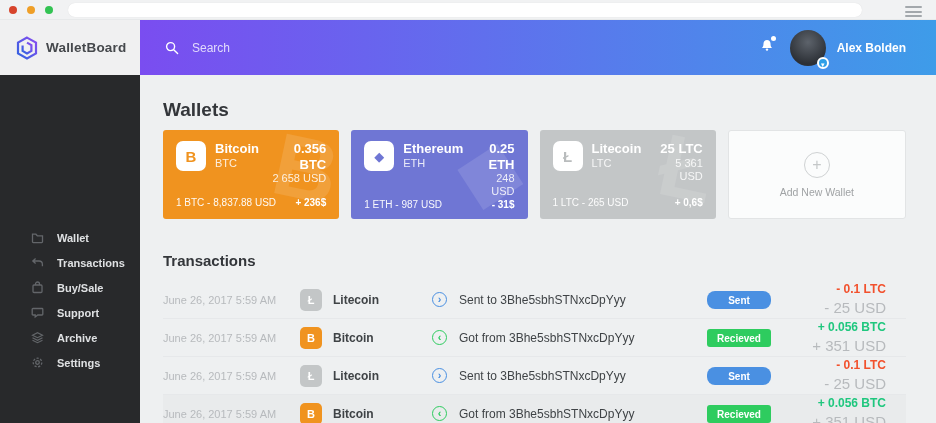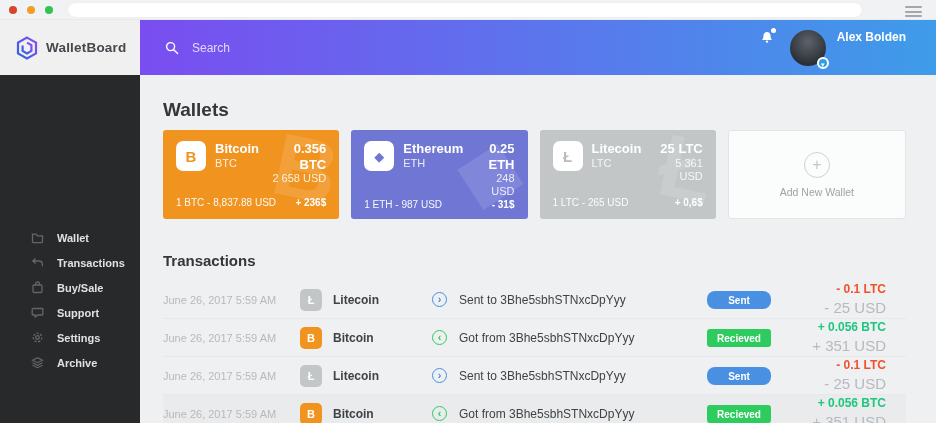--- a/index.html
+++ b/index.html
@@ -28,21 +28,21 @@
   .nav-item svg{stroke:#63666a;}
   .nav-item.active .label{color:#4a7de8;}
   .nav-item.active svg{stroke:#4a7de8;}
 
   .content{flex:1;display:flex;flex-direction:column;min-width:0;}
   .topbar{height:55px;flex:none;background:linear-gradient(90deg,#7a4df0 0%,#3e9ce9 100%);
           display:flex;align-items:center;padding:0 30px 0 25px;}
   .search{display:flex;align-items:center;gap:11px;flex:1;}
   .search input{background:transparent;border:none;outline:none;color:#fff;font-size:12px;width:220px;font-family:inherit;}
   .search input::placeholder{color:rgba(255,255,255,.78);}
-  .user{display:flex;align-items:flex-start;}
+  .user{display:flex;align-items:center;}
   .bell{position:relative;margin-right:16px;cursor:pointer;}
   .bell-dot{position:absolute;top:-2px;right:-2px;width:5px;height:5px;background:#fff;border-radius:50%;}
   .avatar{width:36px;height:36px;border-radius:50%;position:relative;cursor:pointer;
           background:radial-gradient(circle at 50% 34%,#5d636b 0%,#464b52 34%,#2c3036 72%);}
   .avatar-badge{position:absolute;right:-3px;bottom:-3px;width:12px;height:12px;border-radius:50%;
                 background:#2f9fe8;border:2px solid #fff;color:#fff;font-size:7px;line-height:12px;text-align:center;}
   .user-name{color:#fff;font-size:12px;font-weight:600;margin-left:11px;}
 
   main{flex:1;background:#eef0f1;padding:24px 30px 0 23px;overflow:hidden;}
   .page-title{margin:0 0 9px;font-size:19px;font-weight:700;color:#33363a;}
@@ -158,33 +158,33 @@
           </svg>
           <span class="label">Buy/Sale</span>
         </div>
         <div class="nav-item">
           <svg width="13" height="13" viewBox="0 0 13 13" fill="none" stroke-width="1.3">
             <path d="M2 2.5 h9 a.8.8 0 0 1 .8.8 v4.9 a.8.8 0 0 1-.8.8 H6.8 L4.2 11 v-2 H2 a.8.8 0 0 1-.8-.8 V3.3 a.8.8 0 0 1 .8-.8 Z"></path>
           </svg>
           <span class="label">Support</span>
         </div>
         <div class="nav-item">
-          <svg width="13" height="13" viewBox="0 0 13 13" fill="none" stroke-width="1.3">
-            <circle cx="6.5" cy="6.5" r="4.3" stroke-dasharray="2.2 1.55"></circle>
-            <circle cx="6.5" cy="6.5" r="1.8"></circle>
-          </svg>
-          <span class="label">Settings</span>
-        </div>
-        <div class="nav-item">
           <svg width="13" height="13" viewBox="0 0 13 13" fill="none" stroke-width="1.2">
             <path d="M1.5 4.2 L6.5 1.7 L11.5 4.2 L6.5 6.7 Z"></path>
             <path d="M1.5 6.8 L6.5 9.3 L11.5 6.8"></path>
             <path d="M1.5 9.2 L6.5 11.7 L11.5 9.2"></path>
           </svg>
           <span class="label">Archive</span>
+        </div>
+        <div class="nav-item">
+          <svg width="13" height="13" viewBox="0 0 13 13" fill="none" stroke-width="1.3">
+            <circle cx="6.5" cy="6.5" r="4.3" stroke-dasharray="2.2 1.55"></circle>
+            <circle cx="6.5" cy="6.5" r="1.8"></circle>
+          </svg>
+          <span class="label">Settings</span>
         </div>
       </nav>
     </aside>
 
     <div class="content">
       <header class="topbar">
         <div class="search">
           <svg width="14" height="14" viewBox="0 0 14 14" fill="none" stroke="#fff" stroke-width="1.4" stroke-linecap="round">
             <circle cx="5.6" cy="5.6" r="4"></circle>
             <line x1="8.7" y1="8.7" x2="12.6" y2="12.6"></line>

